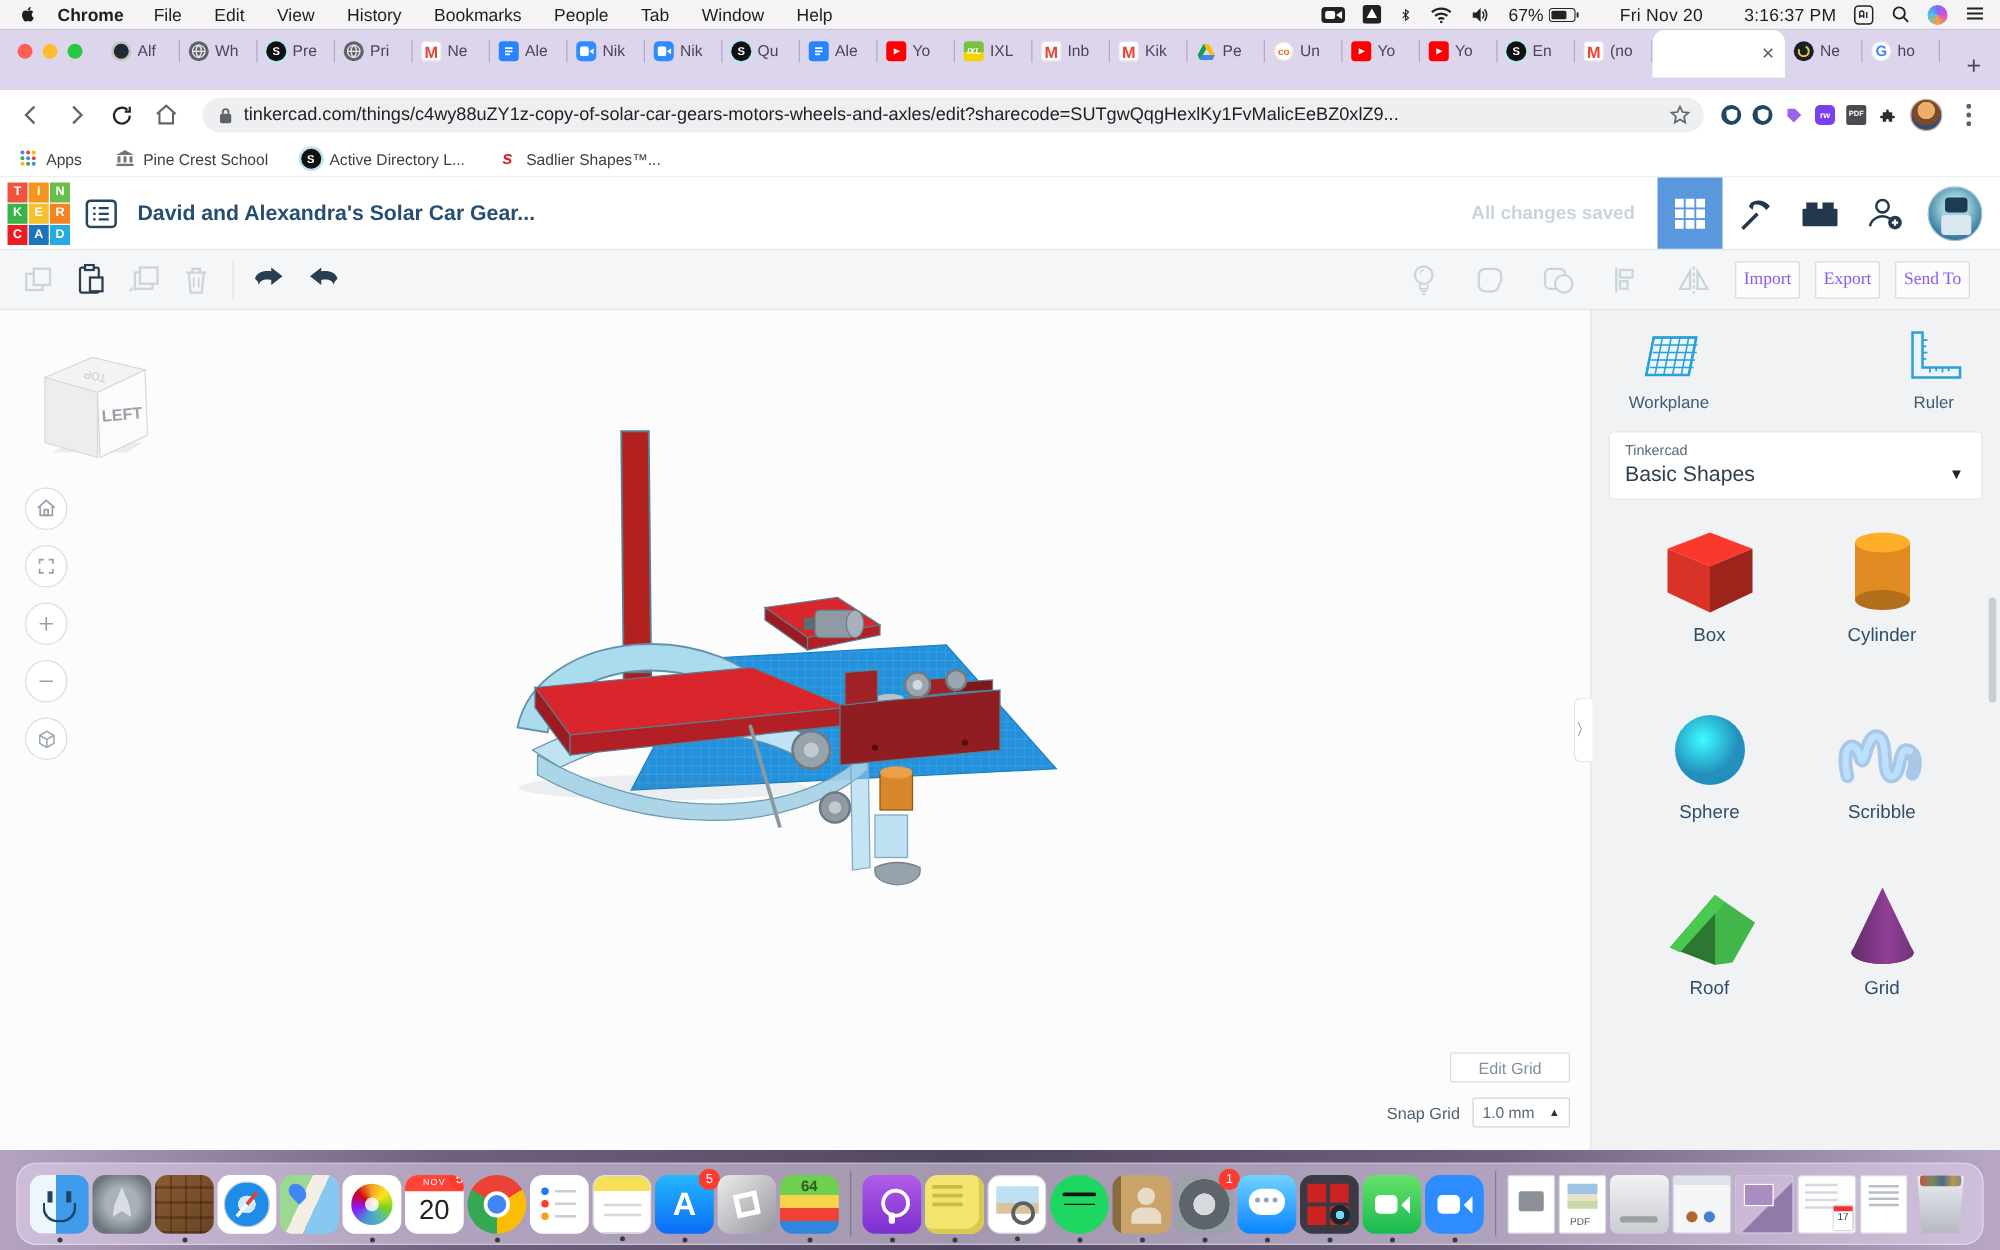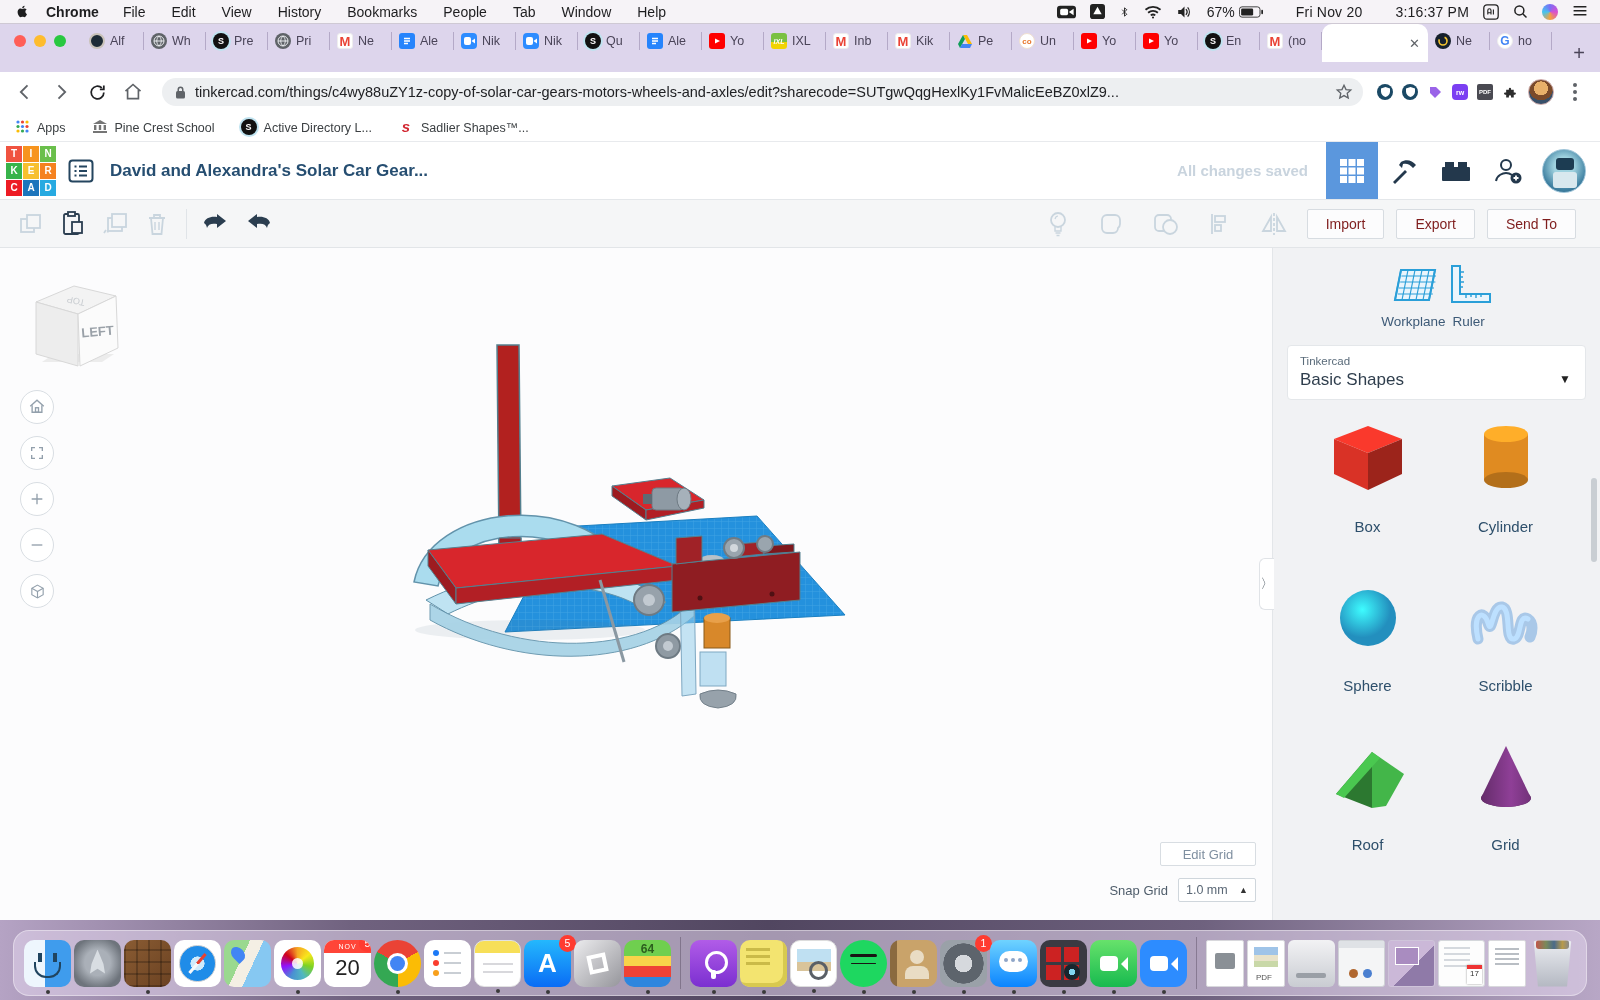--- a/index.html
+++ b/index.html
@@ -66,22 +66,22 @@
     background:radial-gradient(circle at 50% 40%,#9fd2df 0 30%,#3e7fa0 70%,#2b5f7d); border:1px solid #9cc3d8; position:relative; overflow:hidden;}
   .tc-avatar:before { content:""; position:absolute; left:13px; top:8px; width:18px; height:12px; background:#1c3c52; border-radius:3px; }
   .tc-avatar:after { content:""; position:absolute; left:10px; top:22px; width:24px; height:16px; background:#d8e8ee; border-radius:3px; }
 
   
   .tc-toolbar { height:48px; background:#f5f6f7; border-bottom:1px solid #e2e5e8; display:flex; align-items:center; padding:0 10px; }
   .tic { width:42px; height:34px; display:flex; align-items:center; justify-content:center; }
   .tic.dis { color:#c9d5de; } .tic.en { color:#2b3e50; }
   .tdiv { width:1px; height:30px; background:#e0e4e8; margin:0 8px; }
   .tc-actions { margin-left:auto; display:flex; align-items:center; gap:12px; padding-right:14px; }
-  .abtn { height:30px; padding:0 18px; background:#fcfcfd; border:1px solid #d7dce1; border-radius:2px;
-    font-size:14px; color:#7f1d1d; display:flex; align-items:center; }
+  .abtn { height:30px; padding:0 6px; background:#fcfcfd; border:1px solid #d7dce1; border-radius:2px;
+    font-size:14px; color:#8b5cf6; display:flex; align-items:center;font-family:Liberation Serif, serif; }
 
   
   .workspace { height:672px; display:flex; position:relative; }
   .canvas { width:1272px; height:672px; background:#fcfcfd; position:relative; overflow:hidden; }
   .scene { position:absolute; inset:0; }
   .viewcube { position:absolute; left:22px; top:26px; }
   .navcol { position:absolute; left:20px; top:142px; display:flex; flex-direction:column; gap:12px; }
   .ncirc { width:34px; height:34px; border-radius:50%; background:#fff; border:1px solid #d9dee3; color:#93a0ac;
     display:flex; align-items:center; justify-content:center; }
   .grid-ctrls { position:absolute; right:16px; bottom:18px; display:flex; flex-direction:column; align-items:flex-end; gap:12px; }
@@ -90,28 +90,28 @@
   .snaprow { display:flex; align-items:center; gap:10px; font-size:13px; color:#4f5d6b; }
   .snapdd { width:78px; height:24px; background:#fff; border:1px solid #cfd6dc; border-radius:2px; display:flex;
     align-items:center; padding:0 7px; color:#5a6775; font-size:12.5px; }
   .snapdd .caret { margin-left:auto; font-size:9px; color:#333; }
 
   
   .panel { width:328px; height:672px; background:#f1f2f4; border-left:1px solid #e3e6e9; position:relative; }
   .collapse { position:absolute; left:-14px; top:310px; width:15px; height:52px; background:#fff; border:1px solid #e0e3e7;
     border-right:none; border-radius:6px 0 0 6px; display:flex; align-items:center; justify-content:center;
     color:#55606a; font-size:13px; }
-  .ptools { display:flex; justify-content:center; padding:16px 30px 10px; }
+  .ptools { display:flex; justify-content:space-between; padding:16px 30px 10px; }
   .ptool { display:flex; flex-direction:column; align-items:center; gap:8px; font-size:13.5px; color:#3d5possible; color:#3d5a77; }
   .libcard { margin:6px 14px 12px; background:#fff; border:1px solid #e4e7ea; border-radius:4px; padding:9px 12px; position:relative; }
   .libbrand { font-size:11.5px; color:#5a6b7a; margin-bottom:3px; }
   .libname { font-size:17px; color:#2f3e4d; }
   .libcaret { position:absolute; right:14px; top:26px; color:#222; font-size:12px; }
   .shapes { display:grid; grid-template-columns:138px 138px; justify-content:center; row-gap:44px; column-gap:0; padding-top:8px; }
-  .shape { display:flex; flex-direction:column; align-items:center; gap:20px; font-size:15px; color:#2d4f6b; }
+  .shape { display:flex; flex-direction:column; align-items:center; gap:2px; font-size:15px; color:#2d4f6b; }
   .pscroll { position:absolute; right:3px; top:230px; width:6px; height:84px; border-radius:3px; background:#c9ced3; }
 
   
   .dockwrap { height:80px; position:relative;
     background:linear-gradient(90deg,#b5a3c4,#70627f 22%,#514660 48%,#6e617e 75%,#b8a7c6); }
   .dock { position:absolute; left:50%; transform:translateX(-50%); bottom:4px; height:66px;
     background:rgba(224,211,234,.58); border:1px solid rgba(255,255,255,.4); border-radius:16px;
     display:flex; align-items:center; gap:3px; padding:0 10px; }
   .dk { width:47px; height:47px; border-radius:10px; position:relative; flex:0 0 auto; }
   .dk-sep { width:1px; height:52px; background:rgba(60,50,70,.35); margin:0 6px; flex:0 0 auto; }

